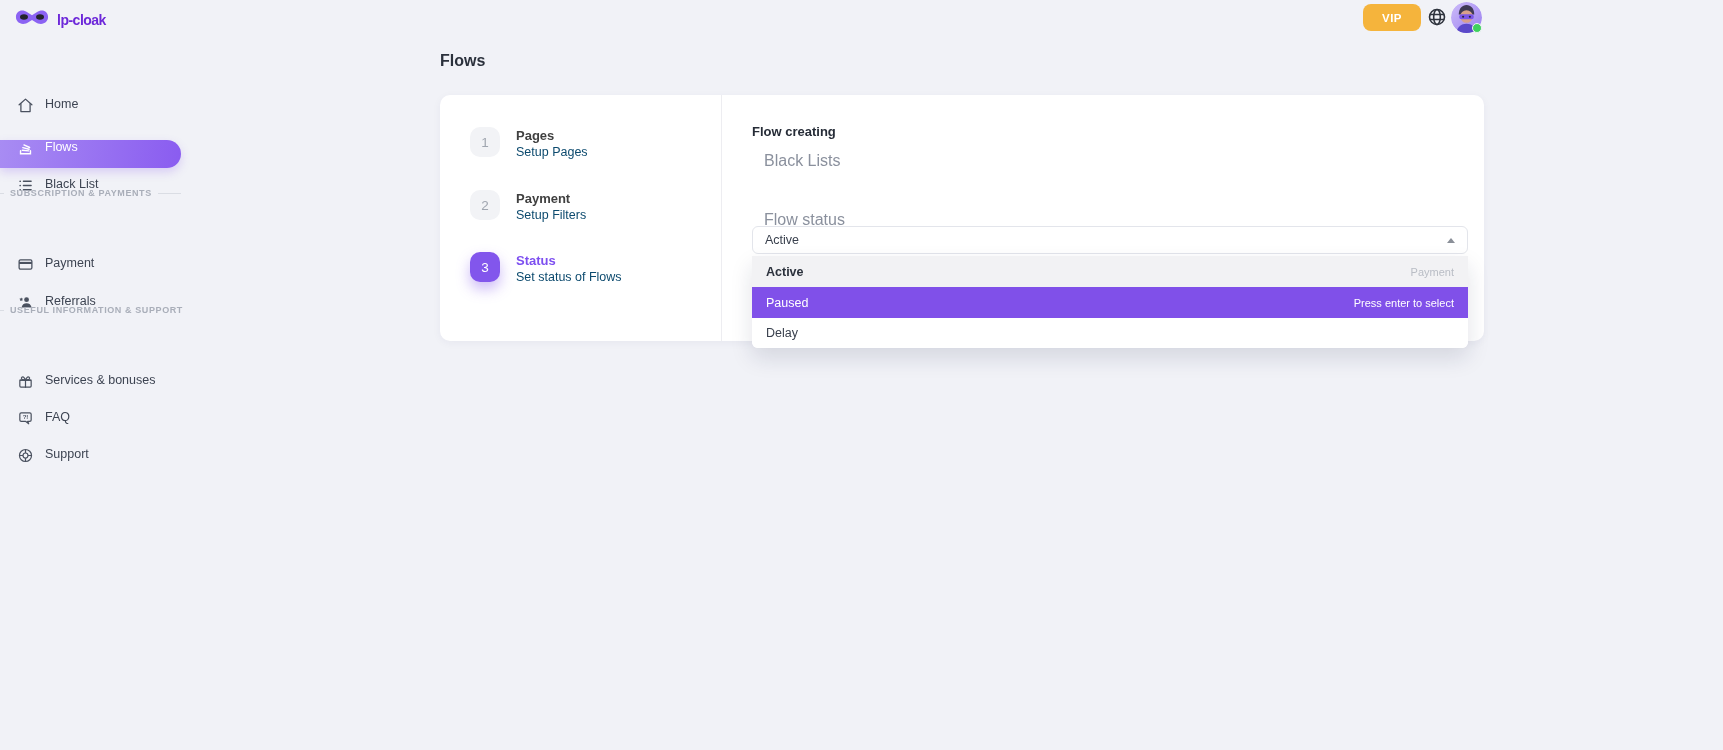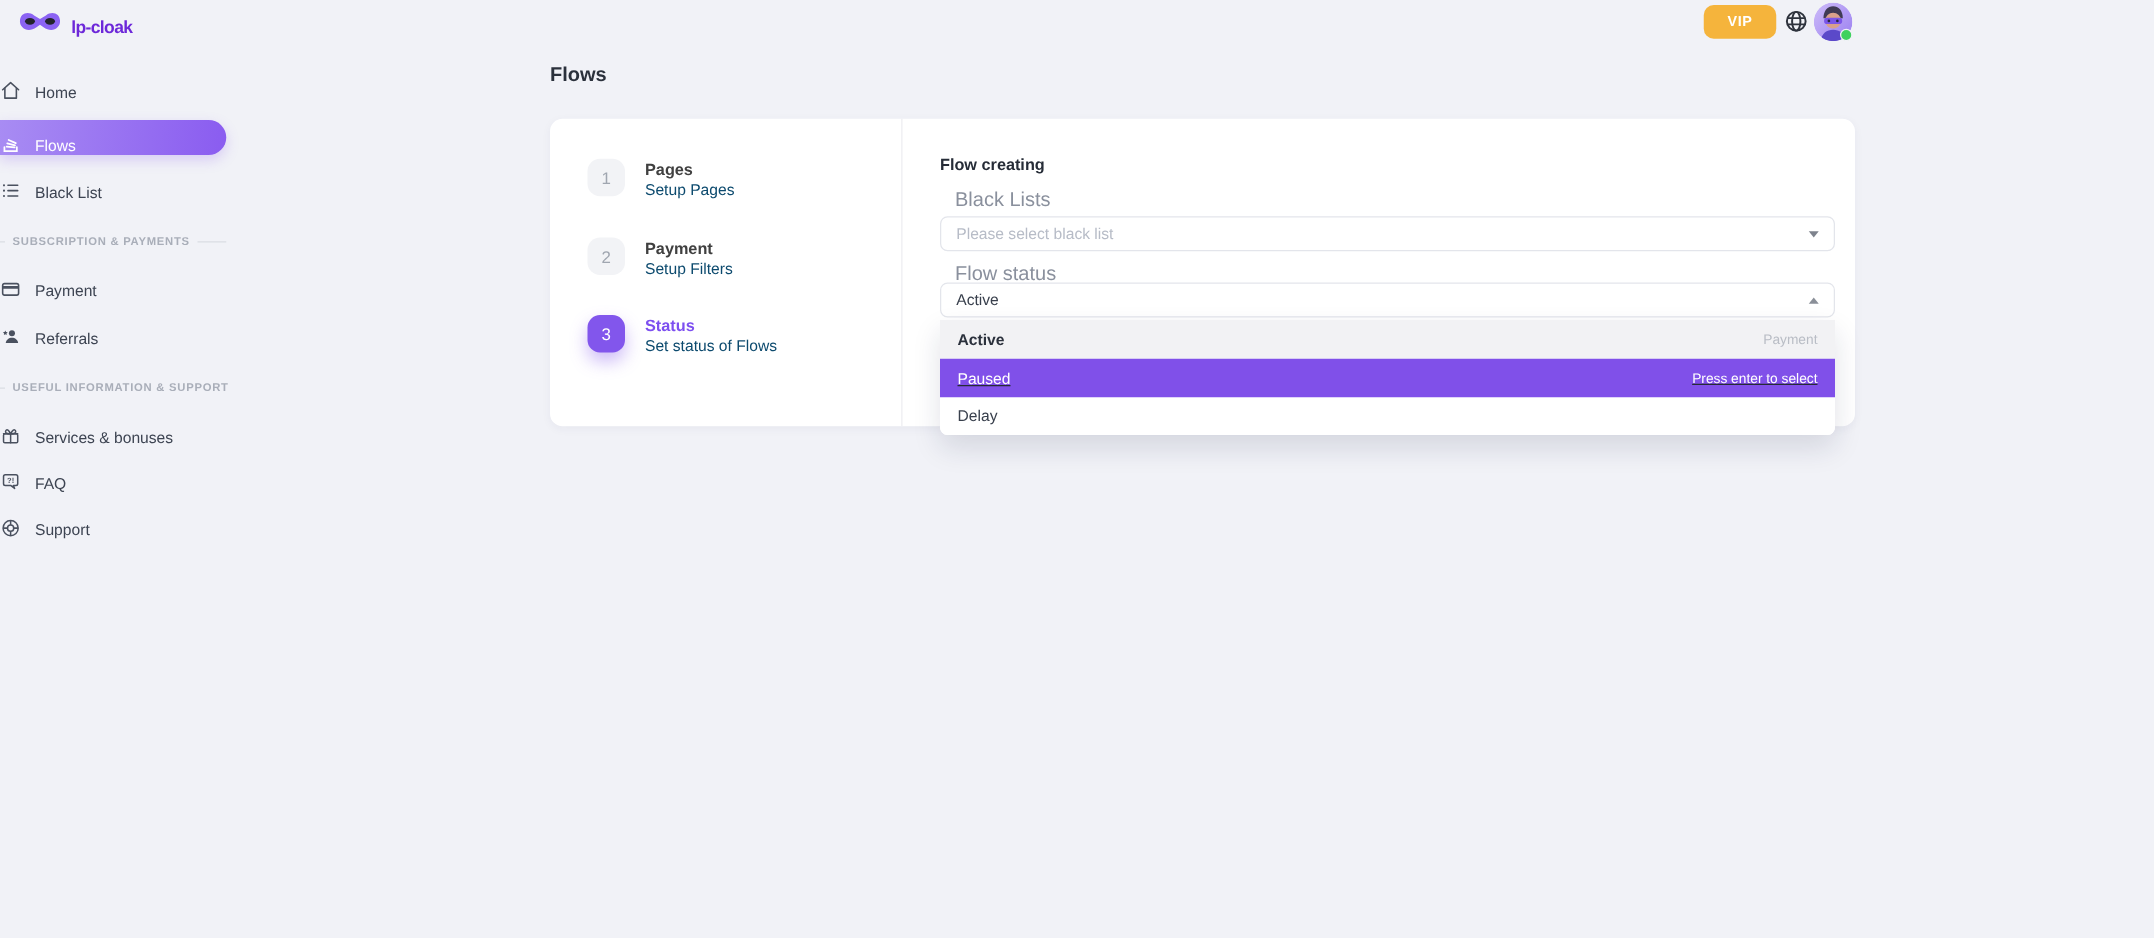--- a/index.html
+++ b/index.html
@@ -23,22 +23,22 @@
   .globe-btn { position:absolute; left:1427px; top:7px; width:20px; height:20px; cursor:pointer; }
   .avatar { position:absolute; left:1451px; top:2px; width:31px; height:31px; border-radius:50%;
     overflow:hidden; cursor:pointer; }
   .avatar svg { width:31px; height:31px; display:block; }
   .online-dot { position:absolute; left:1472px; top:23px; width:10px; height:10px;
     border-radius:50%; background:#3fd15f; border:1.5px solid #f1f2f7; }
 
   
   .sidebar { position:absolute; left:0; top:0; width:200px; height:750px; }
   .nav-item { position:absolute; left:0; height:28px; width:181px; display:flex;
-    align-items:flex-end; gap:11px; cursor:pointer;
-    font-size:12.5px; color:#3d4452; }
+    align-items:flex-start; gap:11px; padding-left:17px; cursor:pointer;
+    font-size:12.5px; color:#3d4452;margin-top:44px; }
   .nav-item svg { width:17px; height:17px; flex:none; color:#4a515f; }
   .nav-item.active { background:linear-gradient(95deg,#a88cf3 0%,#8a5cf0 100%);
     border-radius:0 18px 18px 0; color:#fff; height:28px; box-shadow:0 4px 10px rgba(138,92,240,.25); }
   .nav-item.active svg { color:#fff; }
   .nav-section { position:absolute; left:0; width:181px; height:14px; display:flex;
     align-items:center; gap:6px; color:#a9aeb9; font-size:9px; font-weight:600;
     letter-spacing:.6px; white-space:nowrap; }
   .nav-section::before { content:""; width:4px; height:1px; background:#dadde4; flex:none; }
   .nav-section::after { content:""; flex:1; height:1px; background:#dadde4; }
 
@@ -74,21 +74,21 @@
   
   .dropdown { position:absolute; left:752px; top:256px; width:716px; background:#fff;
     border-radius:0 0 6px 6px; overflow:hidden; z-index:5;
     box-shadow:0 10px 22px rgba(25,30,70,.13); }
   .option { height:31px; display:flex; align-items:center; padding:0 14px; cursor:pointer; background:#fff; }
   .option:last-child { height:30px; }
   .option .opt-label { font-size:12.5px; color:#39404d; }
   .option .opt-hint { margin-left:auto; font-size:11px; color:#b9bdc5; }
   .option.selected { background:#f2f2f4; }
   .option.selected .opt-label { font-weight:700; color:#2b313c; }
-  .option.highlighted { background:#8050e9;text-decoration:underline; }
+  .option.highlighted { background:#8050e9; }
   .option.highlighted .opt-label { color:#fff; }
   .option.highlighted .opt-hint { color:#fff; }
 </style>
 </head>
 <body>
 
 <div class="page">
 
   <div class="logo">
     <span>
@@ -233,24 +233,20 @@
       <div class="step-num">3</div>
       <div>
         <div class="step-title">Status</div>
         <div class="step-sub">Set status of Flows</div>
       </div>
     </div>
 
     <div class="form-title">Flow creating</div>
 
     <label class="field-label" style="top:57px">Black Lists</label>
-    <div class="select" style="top:78px">
-      <span class="placeholder">Please select black list</span>
-      <span class="caret-down"></span>
-    </div>
 
     <label class="field-label" style="top:116px">Flow status</label>
     <div class="select" style="top:131px">
       <span class="value">Active</span>
       <span class="caret-up"></span>
     </div>
   </section>
 
   <div class="dropdown">
     <div class="option selected">

